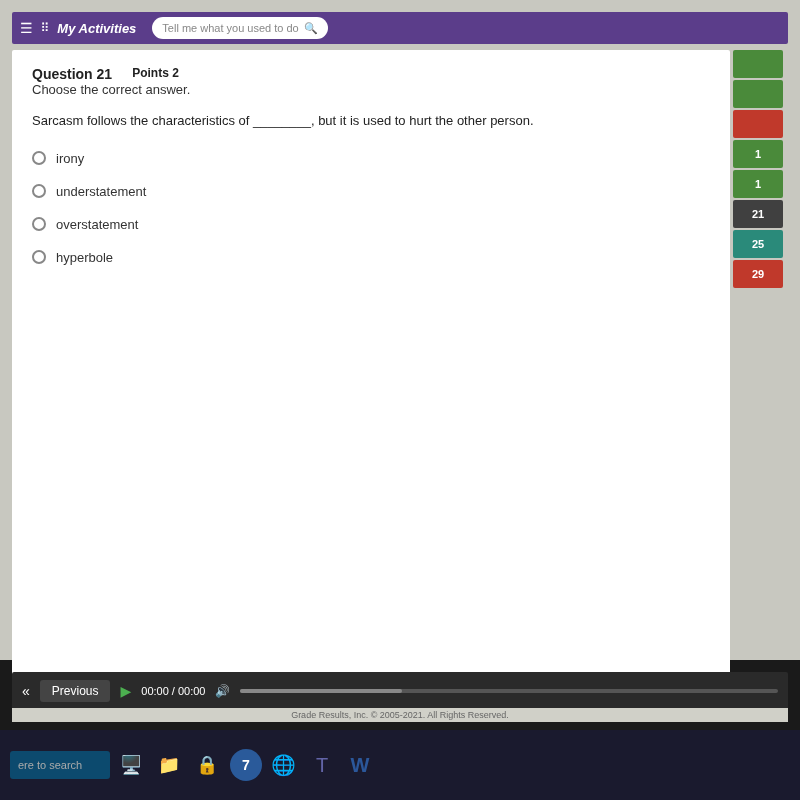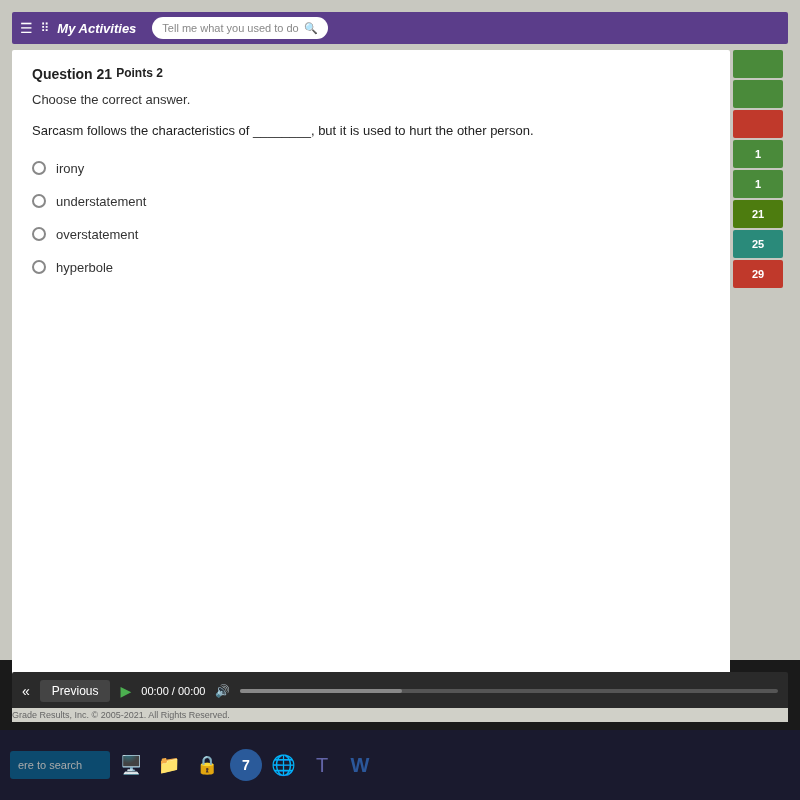--- a/index.html
+++ b/index.html
@@ -75,22 +75,22 @@
       left: 12px;
       right: 70px;
       bottom: 100px;
       background: white;
       padding: 16px 20px;
       border-radius: 2px;
     }
 
     .question-header {
       display: flex;
-      gap: 4px;
-      margin-bottom: 10px;
+      gap: 20px;
+      margin-bottom: 0;
     }
 
     .question-number {
       font-size: 14px;
       font-weight: bold;
       color: #222;
     }
 
     .question-points {
       font-size: 12px;
@@ -185,21 +185,21 @@
       font-size: 11px;
       font-weight: bold;
       border-radius: 2px;
     }
 
     .sidebar-green { background: #4a8a3a; }
     .sidebar-green2 { background: #4a8a3a; }
     .sidebar-red { background: #c0392b; }
     .sidebar-green3 { background: #4a8a3a; }
     .sidebar-green4 { background: #4a8a3a; }
-    .sidebar-orange { background: #4d7c0f; }
+    .sidebar-orange { background: #404040; }
     .sidebar-teal { background: #2a8a7a; }
     .sidebar-red2 { background: #c0392b; }
 
     
     .bottom-nav {
       position: absolute;
       bottom: 90px;
       left: 12px;
       right: 12px;
       height: 38px;
@@ -259,20 +259,21 @@
     
     .copyright-bar {
       position: absolute;
       bottom: 78px;
       left: 12px;
       right: 12px;
       height: 14px;
       background: #d0d0c8;
       display: flex;
       align-items: center;
+      justify-content: center;
     }
 
     .copyright-text {
       font-size: 9px;
       color: #666;
     }
 
     
     .taskbar {
       position: absolute;

